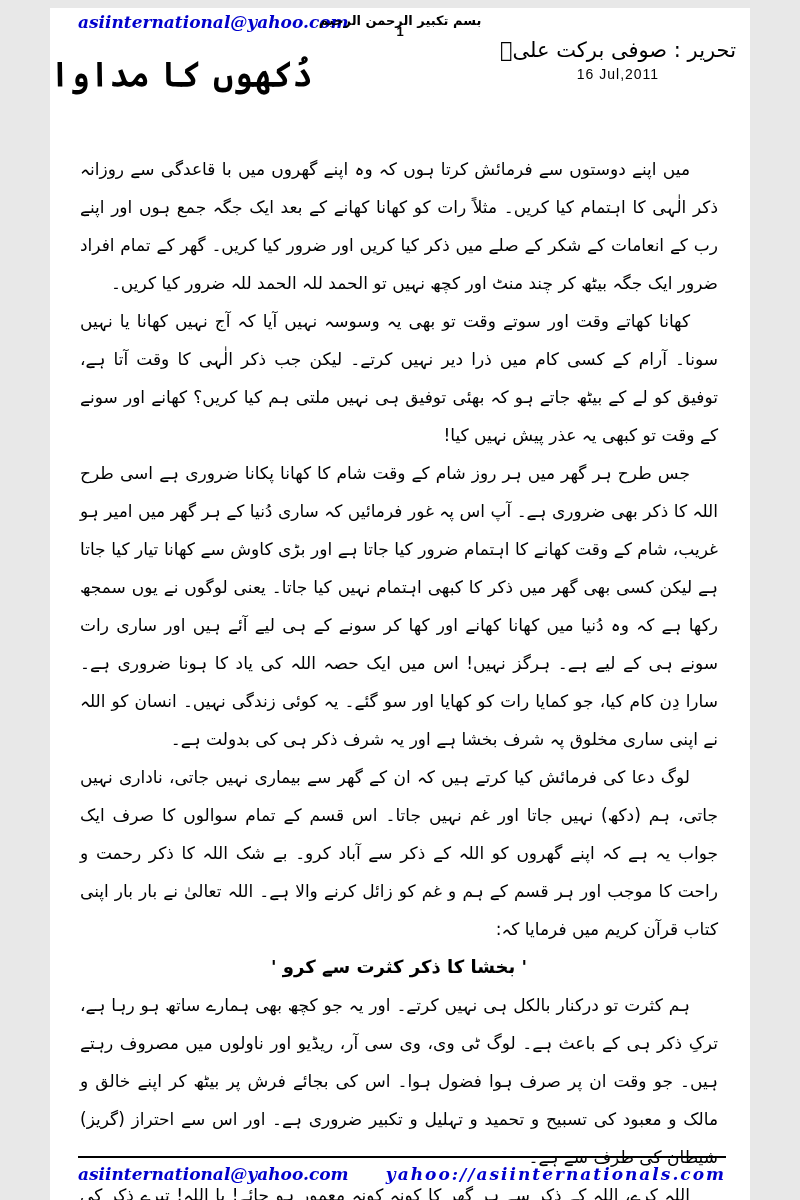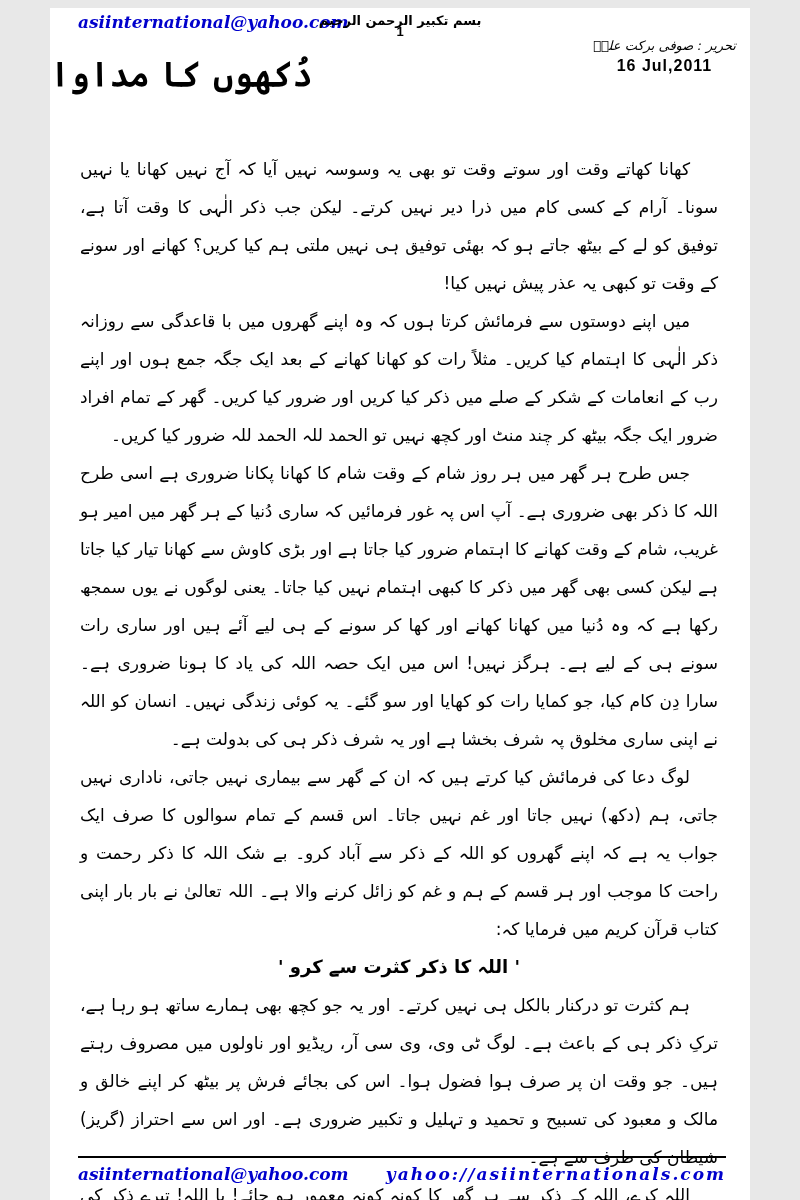--- a/index.html
+++ b/index.html
@@ -39,28 +39,27 @@
   .page-num{
     font-family:"Liberation Sans",sans-serif;
     font-size:13px;font-weight:bold;margin-top:-3px;
   }
   .right-block{
     position:absolute;top:30px;right:14px;
     text-align:right;
   }
   .author{
     direction:rtl;
-    font-size:13px;
+    font-size:21px;
     font-family:"DejaVu Sans",sans-serif;
-    font-style:italic;
   }
   .date{
     font-family:"Liberation Sans",sans-serif;
-    font-size:16px;letter-spacing:1px;
-    margin-top:4px;text-align:center;font-weight:bold;
+    font-size:14px;letter-spacing:1px;
+    margin-top:4px;text-align:center;
   }
   .title{
     position:absolute;top:46px;left:0;right:0;
     margin:0;text-align:left;
     direction:rtl;
     font-family:"DejaVu Serif",serif;
     font-size:34px;font-weight:bold;
   }
   
   .content{
@@ -115,25 +114,25 @@
 
     <div class="right-block">
       <div class="author">تحریر : صوفی برکت علیؒ</div>
       <div class="date">16 Jul,2011</div>
     </div>
 
     <h1 class="title">دُکھوں کا مداوا</h1>
   </div>
 
   <div class="content">
+    <p>میں اپنے دوستوں سے فرمائش کرتا ہوں کہ وہ اپنے گھروں میں با قاعدگی سے روزانہ ذکر الٰہی کا اہتمام کیا کریں۔ مثلاً رات کو کھانا کھانے کے بعد ایک جگہ جمع ہوں اور اپنے رب کے انعامات کے شکر کے صلے میں ذکر کیا کریں اور ضرور کیا کریں۔ گھر کے تمام افراد ضرور ایک جگہ بیٹھ کر چند منٹ اور کچھ نہیں تو الحمد للہ الحمد للہ ضرور کیا کریں۔</p>
     <p>کھانا کھاتے وقت اور سوتے وقت تو بھی یہ وسوسہ نہیں آیا کہ آج نہیں کھانا یا نہیں سونا۔ آرام کے کسی کام میں ذرا دیر نہیں کرتے۔ لیکن جب ذکر الٰہی کا وقت آتا ہے، توفیق کو لے کے بیٹھ جاتے ہو کہ بھئی توفیق ہی نہیں ملتی ہم کیا کریں؟ کھانے اور سونے کے وقت تو کبھی یہ عذر پیش نہیں کیا!</p>
-    <p>میں اپنے دوستوں سے فرمائش کرتا ہوں کہ وہ اپنے گھروں میں با قاعدگی سے روزانہ ذکر الٰہی کا اہتمام کیا کریں۔ مثلاً رات کو کھانا کھانے کے بعد ایک جگہ جمع ہوں اور اپنے رب کے انعامات کے شکر کے صلے میں ذکر کیا کریں اور ضرور کیا کریں۔ گھر کے تمام افراد ضرور ایک جگہ بیٹھ کر چند منٹ اور کچھ نہیں تو الحمد للہ الحمد للہ ضرور کیا کریں۔</p>
     <p>جس طرح ہر گھر میں ہر روز شام کے وقت شام کا کھانا پکانا ضروری ہے اسی طرح اللہ کا ذکر بھی ضروری ہے۔ آپ اس پہ غور فرمائیں کہ ساری دُنیا کے ہر گھر میں امیر ہو غریب، شام کے وقت کھانے کا اہتمام ضرور کیا جاتا ہے اور بڑی کاوش سے کھانا تیار کیا جاتا ہے لیکن کسی بھی گھر میں ذکر کا کبھی اہتمام نہیں کیا جاتا۔ یعنی لوگوں نے یوں سمجھ رکھا ہے کہ وہ دُنیا میں کھانا کھانے اور کھا کر سونے کے ہی لیے آئے ہیں اور ساری رات سونے ہی کے لیے ہے۔ ہرگز نہیں! اس میں ایک حصہ اللہ کی یاد کا ہونا ضروری ہے۔ سارا دِن کام کیا، جو کمایا رات کو کھایا اور سو گئے۔ یہ کوئی زندگی نہیں۔ انسان کو اللہ نے اپنی ساری مخلوق پہ شرف بخشا ہے اور یہ شرف ذکر ہی کی بدولت ہے۔</p>
     <p>لوگ دعا کی فرمائش کیا کرتے ہیں کہ ان کے گھر سے بیماری نہیں جاتی، ناداری نہیں جاتی، ہم (دکھ) نہیں جاتا اور غم نہیں جاتا۔ اس قسم کے تمام سوالوں کا صرف ایک جواب یہ ہے کہ اپنے گھروں کو اللہ کے ذکر سے آباد کرو۔ بے شک اللہ کا ذکر رحمت و راحت کا موجب اور ہر قسم کے ہم و غم کو زائل کرنے والا ہے۔ اللہ تعالیٰ نے بار بار اپنی کتاب قرآن کریم میں فرمایا کہ:</p>
-    <p class="quote">' اللہ کا ذکر کثرت سے کرو '</p>
+    <p class="quote">' بخشا کا ذکر کثرت سے کرو '</p>
     <p>ہم کثرت تو درکنار بالکل ہی نہیں کرتے۔ اور یہ جو کچھ بھی ہمارے ساتھ ہو رہا ہے، ترکِ ذکر ہی کے باعث ہے۔ لوگ ٹی وی، وی سی آر، ریڈیو اور ناولوں میں مصروف رہتے ہیں۔ جو وقت ان پر صرف ہوا فضول ہوا۔ اس کی بجائے فرش پر بیٹھ کر اپنے خالق و مالک و معبود کی تسبیح و تحمید و تہلیل و تکبیر ضروری ہے۔ اور اس سے احتراز (گریز) شیطان کی طرف سے ہے۔</p>
     <p>اللہ کرے، اللہ کے ذکر سے ہر گھر کا کونہ کونہ معمور ہو جائے! یا اللہ! تیرے ذکر کی جو محفل تیرے اس دار الاحسان میں لگ رہی ہے، سدا لگی رہے اور دم بھر کیلئے بھی کبھی برخاست نہ ہو۔</p>
   </div>
 
   <div class="footer">
     <div class="footer-rule"></div>
     <div class="footer-links">
       <a href="#" class="footer-email">asiinternational@yahoo.com</a>
       <a href="#" class="footer-site">yahoo://asiinternationals.com</a>
     </div>

